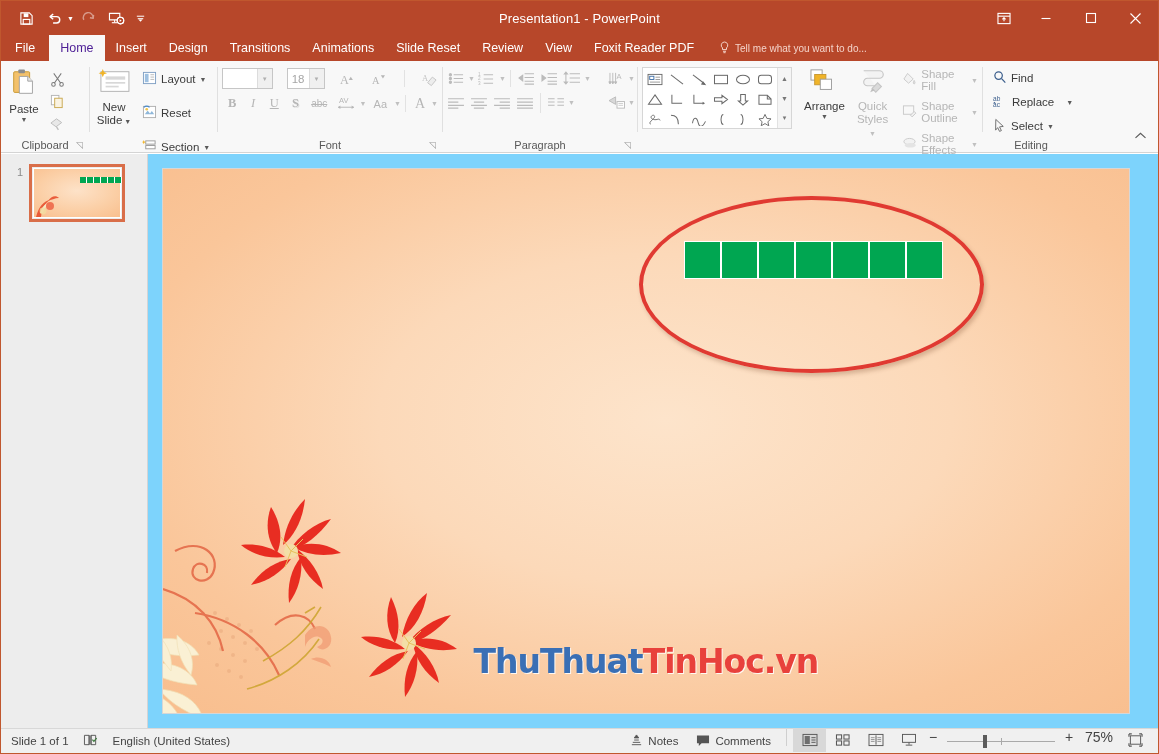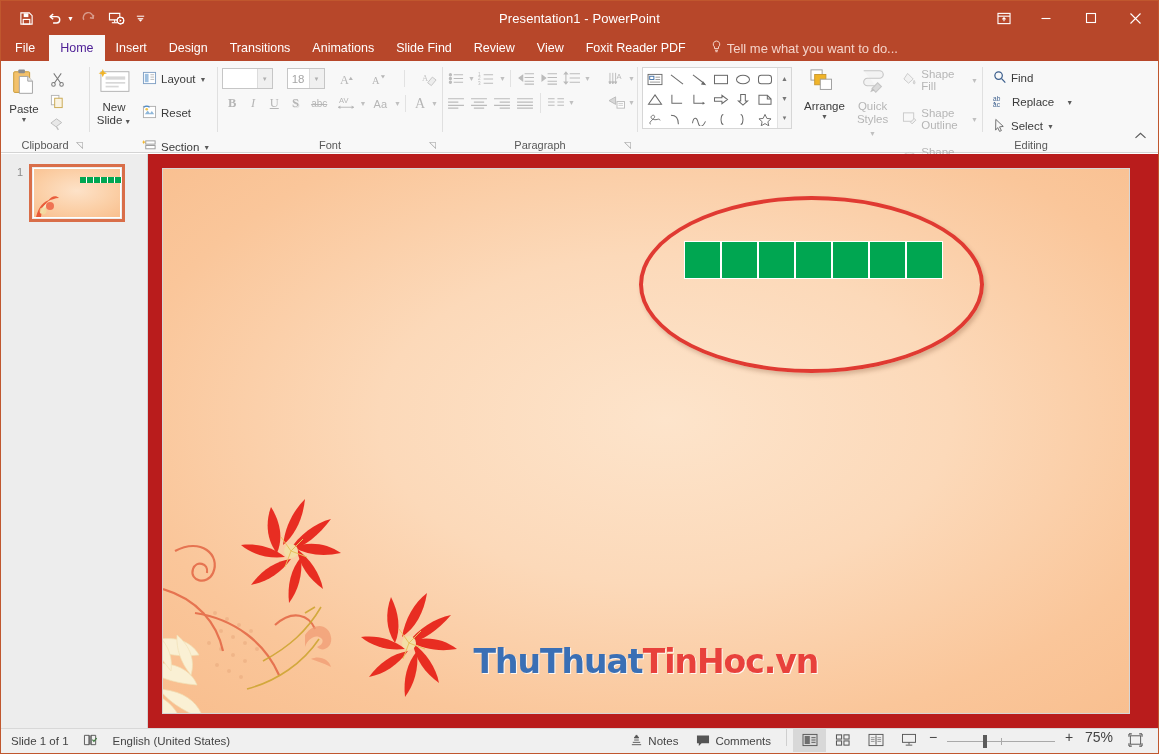--- a/index.html
+++ b/index.html
@@ -39,21 +39,21 @@
     position:relative;
   }
   .tab {
     padding:0 11px; display:flex; align-items:center;
     font-size:12.5px; color:#fff; white-space:nowrap;
   }
   .tab.file { padding:0 14px; }
   .tab.active { background:#F8F8F8; color:#4c1d95; }
   .tellme {
     display:flex; align-items:center; gap:5px; padding:0 10px 0 14px;
-    font-size:13px; color:#F4D3C9; font-style:normal;
+    font-size:10px; color:#F4D3C9; font-style:normal;
   }
   .signin-wrap { margin-left:auto; display:flex; align-items:stretch; }
   .signin { display:flex; align-items:center; padding:0 12px; font-size:12.5px; color:#fff; }
   .share { display:flex; align-items:center; gap:4px; padding:0 12px; font-size:12.5px; color:#fff; background:#A83D22; }
 
   
   .ribbon {
     height:92px; background:#F8F8F8; display:flex; align-items:stretch;
     border-bottom:1px solid #D4D4D4; position:relative;
   }
@@ -135,21 +135,21 @@
   .thumb-num { width:14px; font-size:11px; color:#8A8A8A; padding-top:2px; text-align:right; margin-right:6px;}
   .thumb {
     width:96px; height:58px; border:3px solid #D96E49; position:relative; overflow:hidden;
   }
   .thumb-inner { position:absolute; inset:1px; background:
       radial-gradient(ellipse 80% 75% at 50% 45%, #FDE2C8 0%, #FBCFA6 55%, #F9BE8C 100%);
       border:1px solid #fff;}
   .thumb-squares { position:absolute; top:8px; left:46px; display:flex; }
   .thumb-squares i { display:block; width:7px; height:6px; background:#00A651; border-right:1px solid #fff; }
 
-  .canvas { flex:1; position:relative; background:#b91c1c; display:flex; align-items:flex-start; justify-content:center; }
+  .canvas { flex:1; position:relative; background:#7dd3fc; display:flex; align-items:flex-start; justify-content:center; }
   .slide {
     position:absolute; left:15px; top:15px; width:966px; height:544px;
     background: radial-gradient(ellipse 78% 80% at 52% 46%, #FDE4CB 0%, #FCD9B9 38%, #FAC69A 72%, #F8BC8B 100%);
     box-shadow:0 0 0 1px #D6D6D6;
     overflow:hidden;
   }
 
   
   .squares { position:absolute; left:521px; top:72px; display:flex; }
   .squares i { width:37px; height:38px; background:#00A651; border:1.5px solid #fff; display:block; }
@@ -244,21 +244,21 @@
     </div>
   </div>
 
   <div class="tabstrip">
     <div class="tab file">File</div>
     <div class="tab active">Home</div>
     <div class="tab">Insert</div>
     <div class="tab">Design</div>
     <div class="tab">Transitions</div>
     <div class="tab">Animations</div>
-    <div class="tab">Slide Find</div>
+    <div class="tab">Slide Reset</div>
     <div class="tab">Review</div>
     <div class="tab">View</div>
     <div class="tab">Foxit Reader PDF</div>
     <div class="tellme">
       <span>
         <svg width="11" height="13" viewBox="0 0 11 13" fill="none" stroke="#F4D3C9" stroke-width="1">
           <path d="M5.5 1a3.3 3.3 0 00-2 5.9V8.6h4V6.9A3.3 3.3 0 005.5 1z"></path>
             <path d="M4 10.3h3M4.4 11.7h2.2"></path>
         </svg>
       </span>
@@ -661,21 +661,21 @@
               <path d="M15 22l6-6 4 4-6 6z" fill="#DADADA"></path>
                 <path d="M13 26l2-4 3 2z" fill="#BEBEBE" stroke="none"></path>
             </svg>
           </span>
           <span class="lbl" style="line-height:1.1">
             <span>Quick</span><br>
             <span>Styles</span><span class="caret dis"> ▼</span>
           </span>
         </div>
 
-        <div style="display:flex;flex-direction:column;gap:17px;padding:4px 0 0 4px">
+        <div style="display:flex;flex-direction:column;gap:10px;padding:4px 0 0 4px">
           <div class="smbtn dis">
             <span>
               <svg width="15" height="14" viewBox="0 0 16 15" fill="none" stroke="#C9C9C9" stroke-width="1">
                 <path d="M6 1.5l6 6-5 4.5-5-4.5z" fill="#F2F2F2"></path>
                   <path d="M13 9c1.2 2 1.2 3.7 0 3.7S11.8 11 13 9z" fill="#E6E6E6"></path>
               </svg>
             </span>
             <span>Shape Fill</span>
             <span class="caret dis">▼</span>
           </div>

